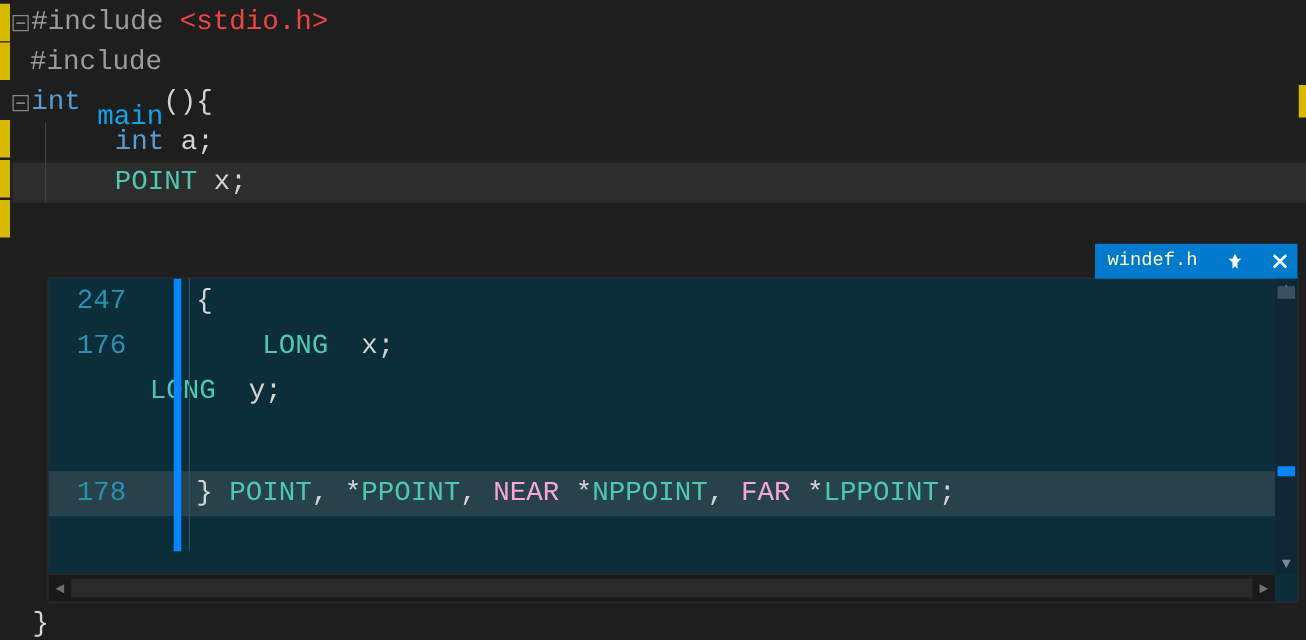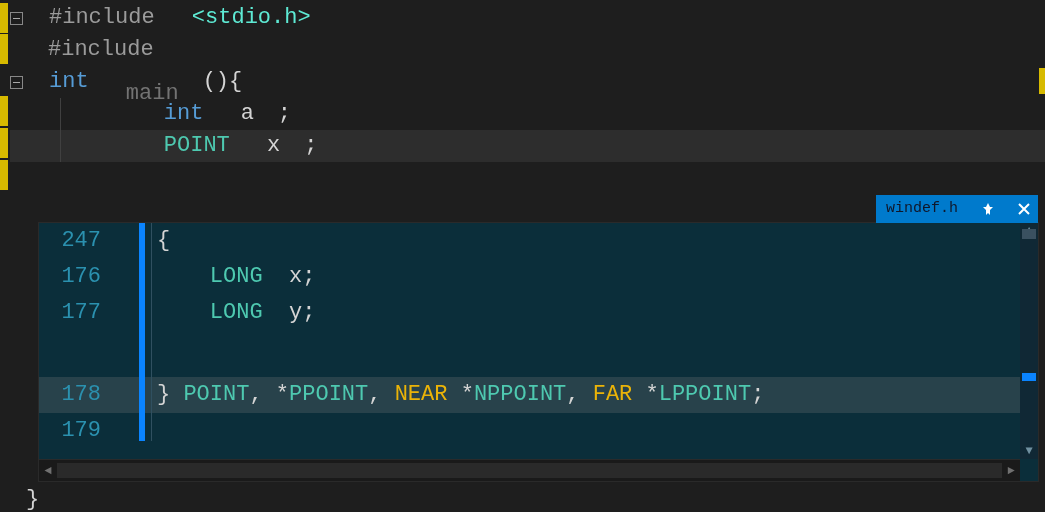--- a/index.html
+++ b/index.html
@@ -44,21 +44,20 @@
     left: 10px;
     top: 2px;
     right: 0;
   }
   .line {
     height: 32px;
     line-height: 32px;
     white-space: pre;
     display: flex;
     align-items: center;
-    gap: 24px;
   }
   .line.highlight {
     background: #2d2d2d;
   }
   .fold-minus {
     display: inline-block;
     width: 13px;
     height: 13px;
     border: 1px solid #888;
     position: relative;
@@ -78,47 +77,47 @@
     display: inline-block;
     width: 1px;
     height: 32px;
     background: #404040;
     margin: 0 2px 0 12px;
     vertical-align: middle;
   }
 
   
   .t-preproc { color: #9b9b9b; }
-  .t-string  { color: #5eead4; }
+  .t-string  { color: #ef4444; }
   .t-keyword { color: #569cd6; }
-  .t-func    { color: #737373; margin-top: 24px; }
+  .t-func    { color: #0ea5e9; margin-top: 24px; }
   .t-type    { color: #4ec9b0; }
   .t-ident   { color: #d4d4d4; }
   .t-punct   { color: #d4d4d4; }
   .t-typeid  { color: #4ec9b0; }
-  .t-macro   { color: #eab308; }
+  .t-macro   { color: #f9a8d4; }
   .t-brace   { color: #d4d4d4; }
 
   
   .peek {
     position: absolute;
     left: 38px;
     top: 222px;
     right: 6px;
     height: 260px;
     background: #0b2e3a;
     border: 1px solid #2a2a2a;
   }
   .peek-tab {
     position: absolute;
     right: 0;
     top: -28px;
     height: 28px;
     background: #007acc;
-    color: #0f172a;
+    color: #fef9c3;
     font-size: 15px;
     line-height: 28px;
     padding: 0 8px 0 10px;
     display: flex;
     align-items: center;
     gap: 23px;
   }
   .peek-tab .pin-icon svg,
   .peek-tab .close-icon svg { display:block; }
   .peek-line {
@@ -258,23 +257,22 @@
         <svg width="12" height="12" viewBox="0 0 12 12">
             <path d="M1 1 L11 11 M11 1 L1 11" stroke="#fff" stroke-width="2"></path>
           </svg>
       </span>
     </div>
     <div class="blue-bar"></div>
     <div class="guide-v"></div>
     <div id="peek-lines">
         <div class="peek-line"><span class="peek-lnum">247</span><span style="display: inline-block; width: 14px;"></span><span class="fold-spacer"></span><span class="t-brace">{</span></div>
         <div class="peek-line"><span class="peek-lnum">176</span><span style="display: inline-block; width: 14px;"></span><span class="fold-spacer"></span><span>    </span><span class="t-type">LONG  </span><span class="t-ident">x</span><span class="t-punct">;</span></div>
-        <div class="peek-line"><span class="peek-lnum">177</span><span style="display: inline-block; width: 14px;"></span><span class="fold-spacer"></span><span>    </span><span class="t-type">LONG  </span><span class="t-ident">y</span><span class="t-punct">;</span></div>
+        <div class="peek-line"><span style="display: inline-block; width: 14px;"></span><span class="fold-spacer"></span><span>    </span><span class="t-type">LONG  </span><span class="t-ident">y</span><span class="t-punct">;</span></div>
         <div class="peek-line hl"><span class="peek-lnum">178</span><span style="display: inline-block; width: 14px;"></span><span class="fold-spacer"></span><span class="t-brace">} </span><span class="t-type">POINT</span><span class="t-punct">, *</span><span class="t-type">PPOINT</span><span class="t-punct">, </span><span class="t-macro">NEAR</span><span class="t-punct"> *</span><span class="t-type">NPPOINT</span><span class="t-punct">, </span><span class="t-macro">FAR</span><span class="t-punct"> *</span><span class="t-type">LPPOINT</span><span class="t-punct">;</span></div>
-        <div class="peek-line"><span class="peek-lnum">179</span><span style="display: inline-block; width: 14px;"></span><span class="fold-spacer"></span></div>
       </div>
     <div class="peek-scroll-v">
       <div class="arrow up">▲</div>
       <div class="thumb"></div>
       <div class="blue-mini"></div>
       <div class="arrow dn">▼</div>
     </div>
     <div class="peek-scroll-h">
       <div class="arrow l">◄</div>
       <div class="track"></div>

